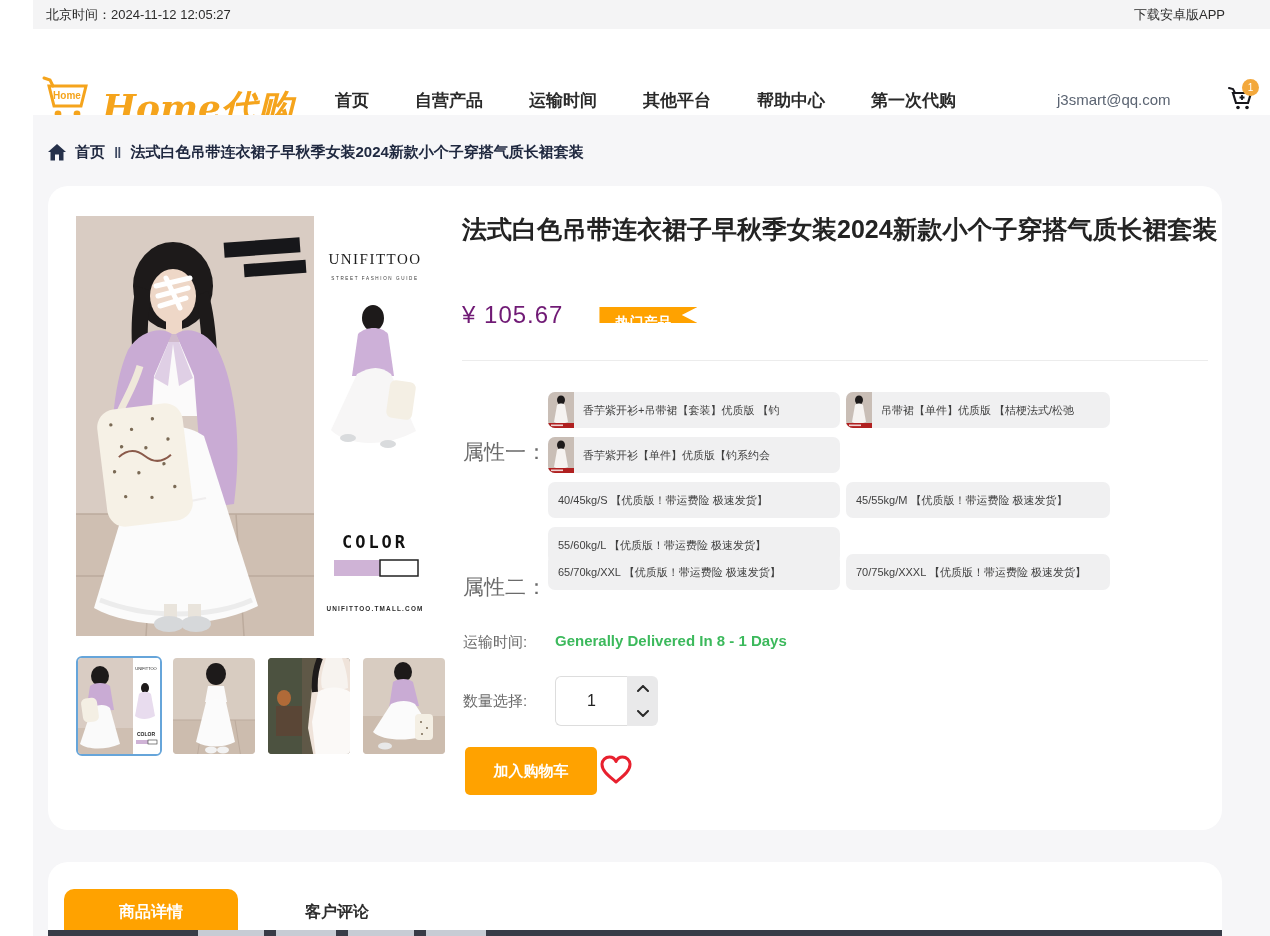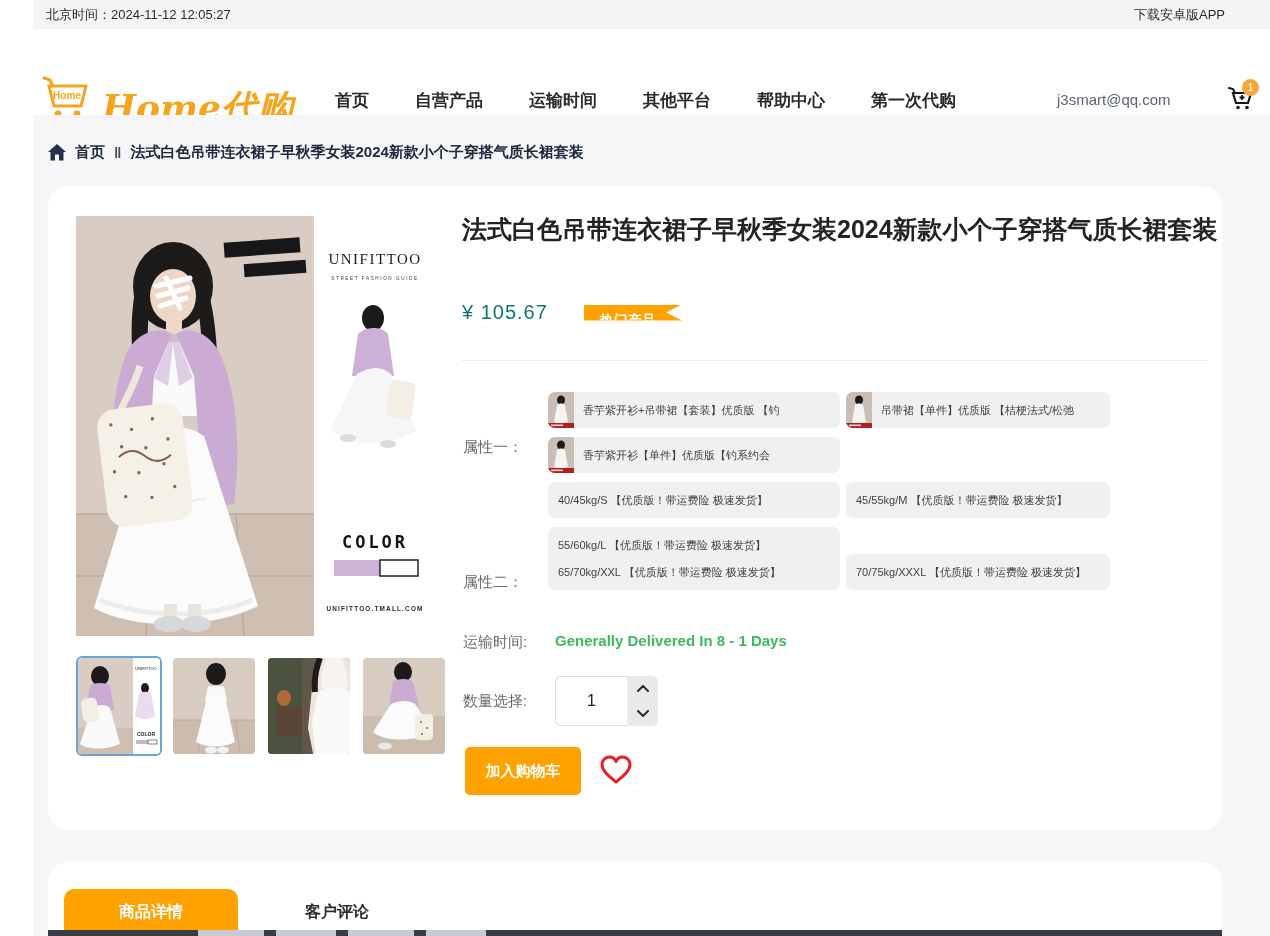--- a/index.html
+++ b/index.html
@@ -43,27 +43,27 @@
   #main-image { left:28px; top:30px; width:360px; height:420px; overflow:hidden; }
   #thumbs { left:28px; top:470px; display:flex; gap:9px; }
   .thumb { width:86px; height:100px; border-radius:6px; overflow:hidden;
            cursor:pointer; border:2px solid transparent; }
   .thumb.selected { border-color:#66a5da; }
 
   
   #p-title { left:414px; top:26px; width:760px; font-size:25px; line-height:1.38;
              font-weight:600; color:#232323; }
   #p-price-row { left:414px; top:115px; display:flex; align-items:center; gap:36px; }
-  #p-price { font-size:20px; color:#0f766e; font-weight:500; letter-spacing:1px; }
+  #p-price { font-size:24px; color:#701a75; font-weight:500; letter-spacing:1px; }
   #hot-badge { background:#ffa200; color:#fff; font-size:14px; font-weight:bold;
                height:16px; line-height:30px; padding:0 26px 0 16px;
                clip-path:polygon(0 0,100% 0,84% 50%,100% 100%,0 100%); }
   #divider1 { left:414px; top:174px; width:746px; height:1px; background:#ececec; }
 
-  .attr-label { font-size:15px; color:#6b6b6b; }
+  .attr-label { font-size:21px; color:#6b6b6b; }
   .pill { background:#f0f0f1; border-radius:7px; height:36px; display:flex;
           align-items:center; overflow:hidden; cursor:pointer; font-size:11px;
           color:#3f3f3f; white-space:nowrap; }
   .pill .pill-text { padding:0 10px; overflow:hidden; text-overflow:ellipsis; }
   .pill.img-pill .pill-text { padding-left:9px; }
   .opt-thumb { width:26px; height:36px; flex:0 0 26px; }
 
   
   #attr1-label { left:415px; top:252px; }
   #attr2-label { left:415px; top:387px; }
@@ -78,21 +78,21 @@
   #qty-label { left:415px; top:506px; font-size:15px; color:#6b6b6b; }
   #qty-input { left:507px; top:490px; width:72px; height:50px; border:1px solid #ddd;
                border-right:none; border-radius:6px 0 0 6px; text-align:center;
                font-size:16px; color:#222; background:#fff; outline:none;
                font-family:"Liberation Sans", sans-serif; }
   #qty-stepper { left:579px; top:490px; width:31px; height:50px; background:#e9e9ea;
                  border-radius:0 6px 6px 0; display:flex; flex-direction:column; }
   #qty-stepper .step { flex:1; display:flex; align-items:center; justify-content:center;
                        cursor:pointer; }
 
-  #add-cart-btn { left:417px; top:561px; width:116px; height:48px; background:#ffa200;
+  #add-cart-btn { left:417px; top:561px; width:132px; height:48px; background:#ffa200;
                   border:none; border-radius:5px; color:#fff; font-size:15px;
                   font-weight:bold; cursor:pointer; font-family:"Liberation Sans", sans-serif; }
   #fav-heart { left:551px; top:568px; width:34px; height:32px; cursor:pointer; }
 
   
   #card-tabs { left:48px; top:862px; width:1174px; height:74px; background:#fff;
                border-radius:20px 20px 0 0; }
   #tab-details { left:16px; top:27px; width:174px; height:47px; background:#ffa200;
                  border-radius:10px 10px 0 0; color:#fff; font-size:16px; font-weight:bold;
                  display:flex; align-items:center; justify-content:center; cursor:pointer; }

